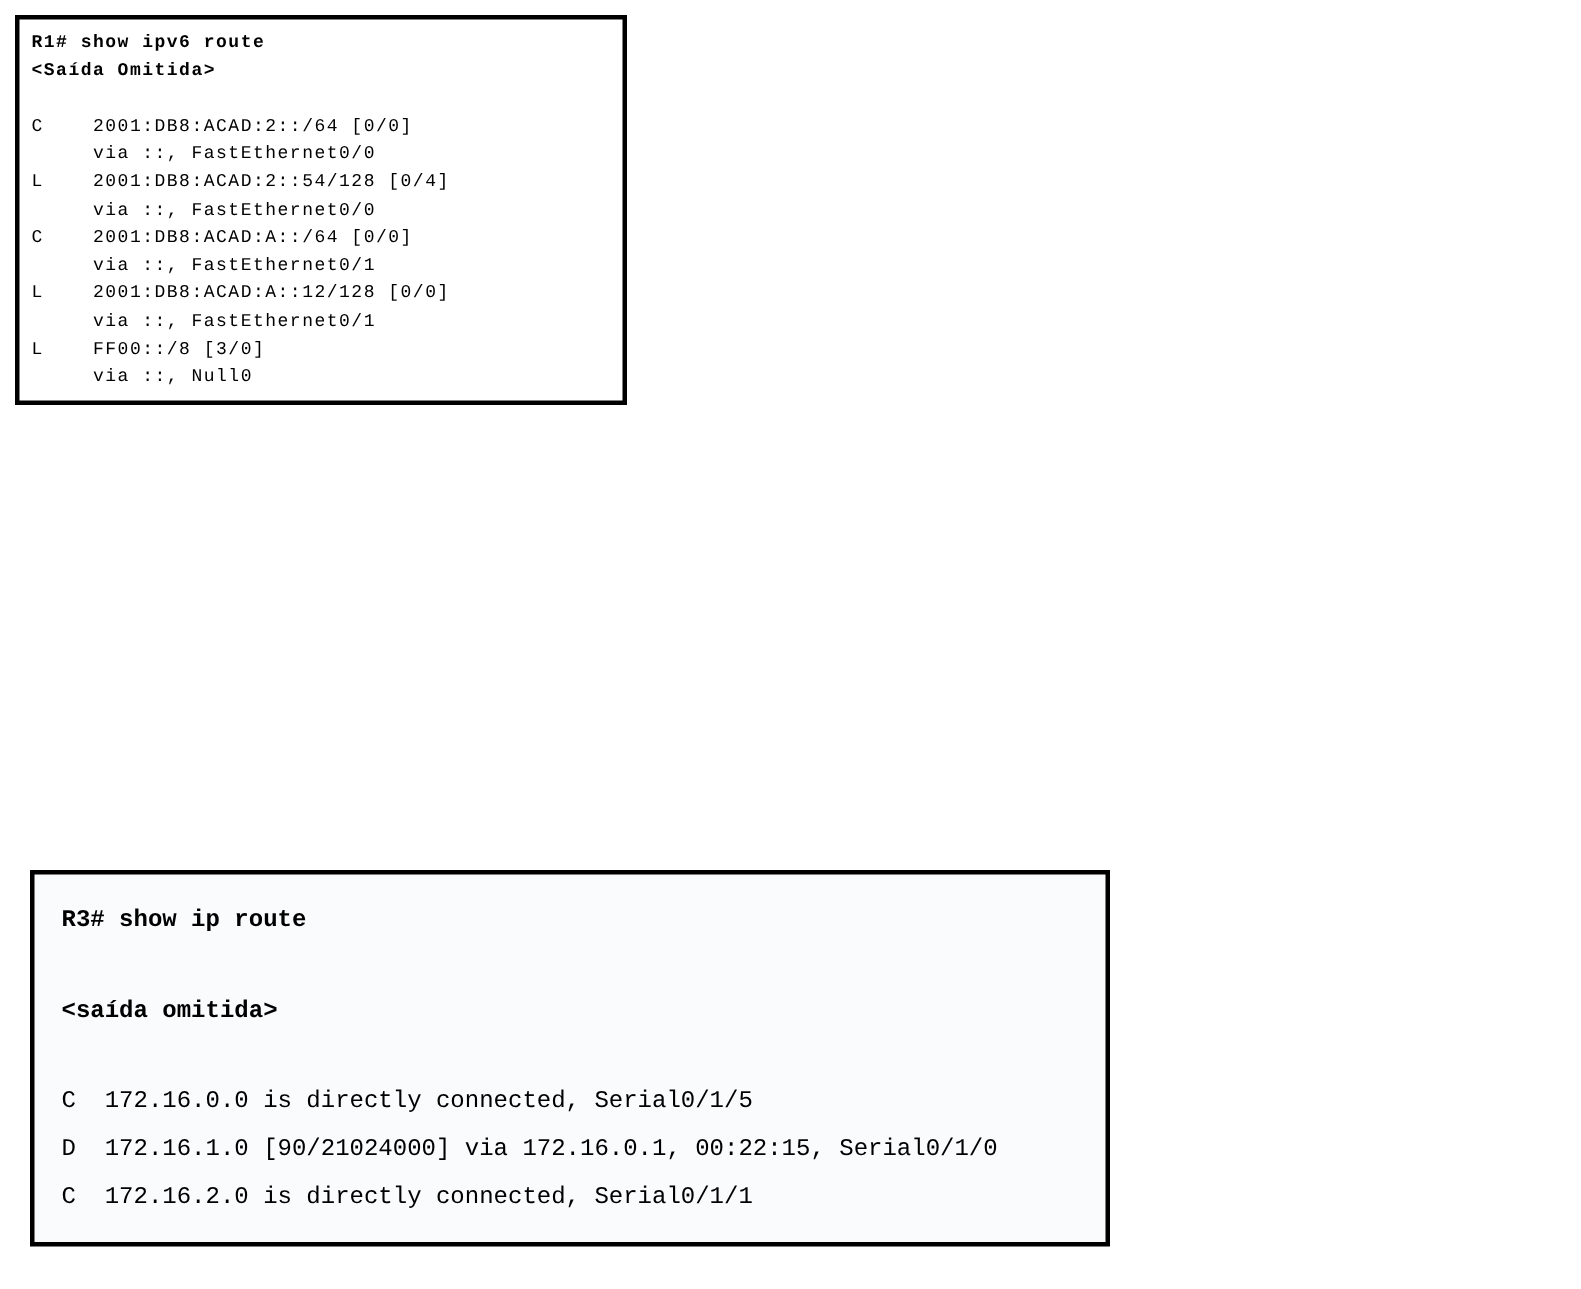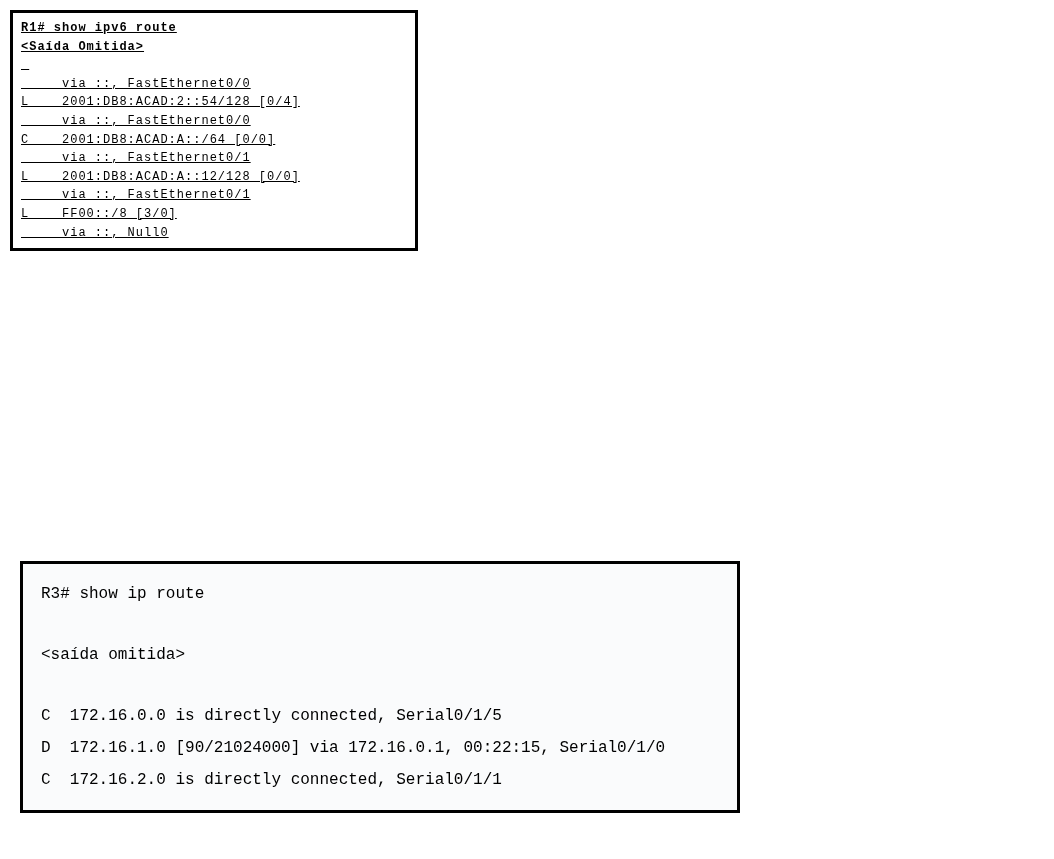--- a/index.html
+++ b/index.html
@@ -15,21 +15,20 @@
     }
     .terminal-box-1 {
       border: 3px solid #000000;
       background: #ffffff;
       width: 408px;
       padding: 6px 8px;
       font-size: 12px;
       line-height: 1.55;
       letter-spacing: 1px;
       font-family: "Courier New", monospace;
-      text-decoration: underline;
     }
     .terminal-box-1 .cmd-line {
       white-space: pre;
     }
     .terminal-box-1 .bold {
       font-weight: bold;
     }
     .spacer-1 {
       height: 310px;
     }
@@ -41,33 +40,34 @@
       padding: 14px 18px;
       font-size: 16px;
       line-height: 2.0;
       font-family: "Courier New", monospace;
       color: #000000;
     }
     .terminal-box-2 .cmd-line {
       white-space: pre;
     }
     .terminal-box-2 .bold {
-      font-weight: normal;
+      font-weight: bold;
     }
     .blank-line {
       height: 1.8em;
     }
   </style>
 </head>
 <body>
 
 <div class="terminal-box-1">
   <div class="cmd-line bold">R1# show ipv6 route</div>
   <div class="cmd-line bold">&lt;Saída Omitida&gt;</div>
   <div class="cmd-line">&nbsp;</div>
+  <div class="cmd-line">C    2001:DB8:ACAD:2::/64 [0/0]</div>
   <div class="cmd-line">     via ::, FastEthernet0/0</div>
   <div class="cmd-line">L    2001:DB8:ACAD:2::54/128 [0/4]</div>
   <div class="cmd-line">     via ::, FastEthernet0/0</div>
   <div class="cmd-line">C    2001:DB8:ACAD:A::/64 [0/0]</div>
   <div class="cmd-line">     via ::, FastEthernet0/1</div>
   <div class="cmd-line">L    2001:DB8:ACAD:A::12/128 [0/0]</div>
   <div class="cmd-line">     via ::, FastEthernet0/1</div>
   <div class="cmd-line">L    FF00::/8 [3/0]</div>
   <div class="cmd-line">     via ::, Null0</div>
 </div>

